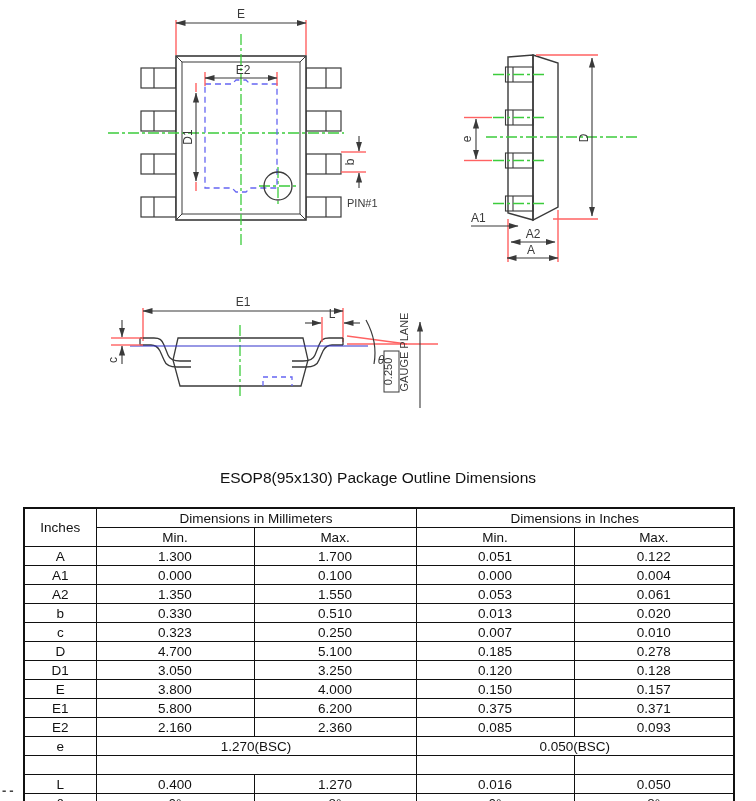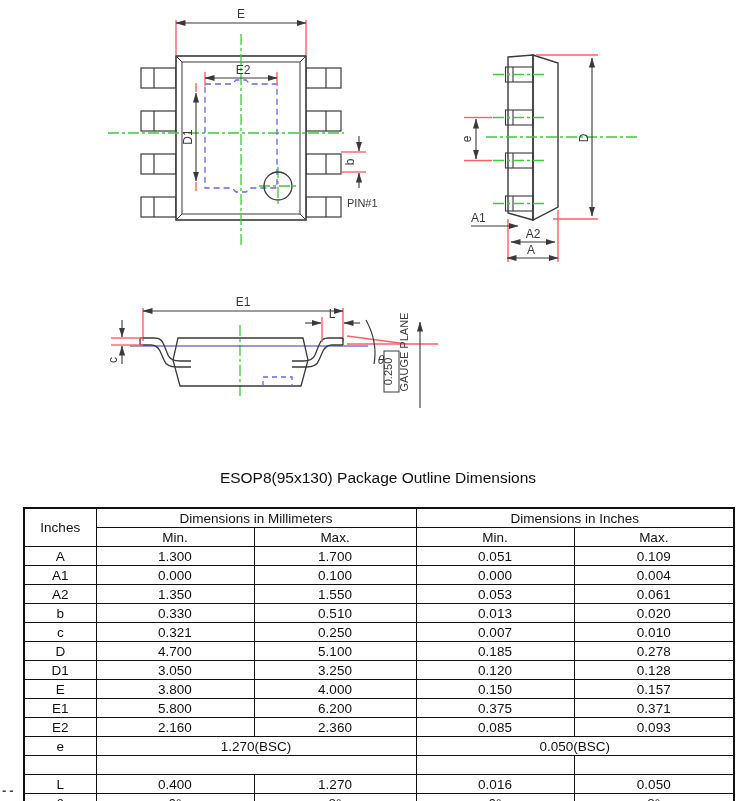--- a/index.html
+++ b/index.html
@@ -233,21 +233,21 @@
         <th>Min.</th>
         <th>Max.</th>
       </tr>
     </thead>
     <tbody>
         <tr>
           <td>A</td>
           <td>1.300</td>
           <td>1.700</td>
           <td>0.051</td>
-          <td>0.109</td>
+          <td>0.122</td>
         </tr>
         <tr>
           <td>A1</td>
           <td>0.000</td>
           <td>0.100</td>
           <td>0.000</td>
           <td>0.004</td>
         </tr>
         <tr>
           <td>A2</td>
@@ -258,21 +258,21 @@
         </tr>
         <tr>
           <td>b</td>
           <td>0.330</td>
           <td>0.510</td>
           <td>0.013</td>
           <td>0.020</td>
         </tr>
         <tr>
           <td>c</td>
-          <td>0.321</td>
+          <td>0.323</td>
           <td>0.250</td>
           <td>0.007</td>
           <td>0.010</td>
         </tr>
         <tr>
           <td>D</td>
           <td>4.700</td>
           <td>5.100</td>
           <td>0.185</td>
           <td>0.278</td>

